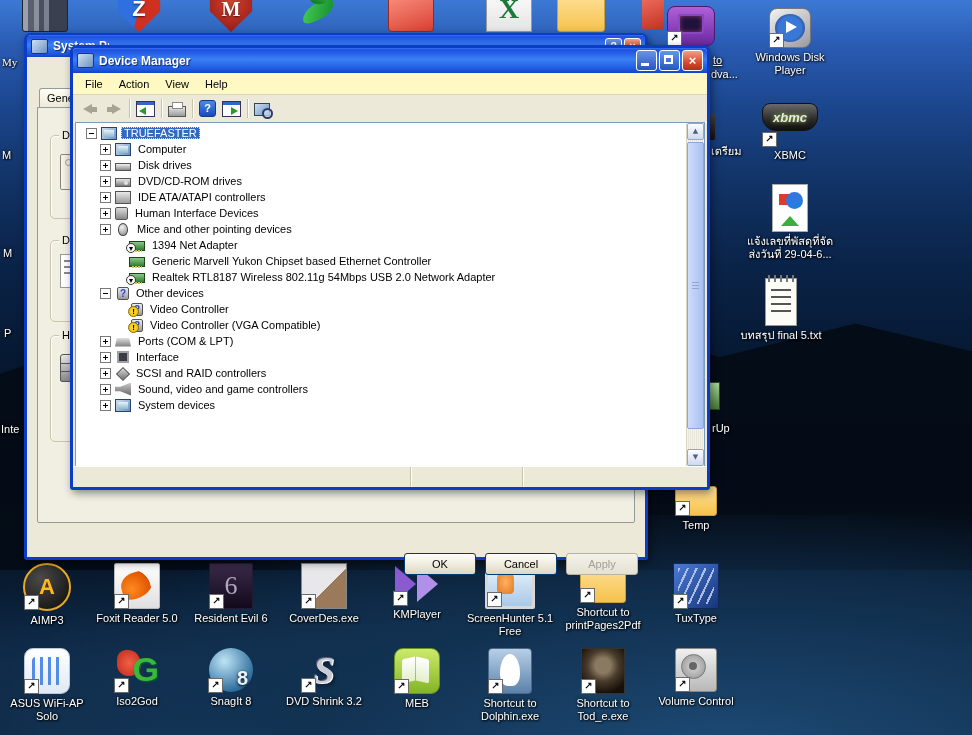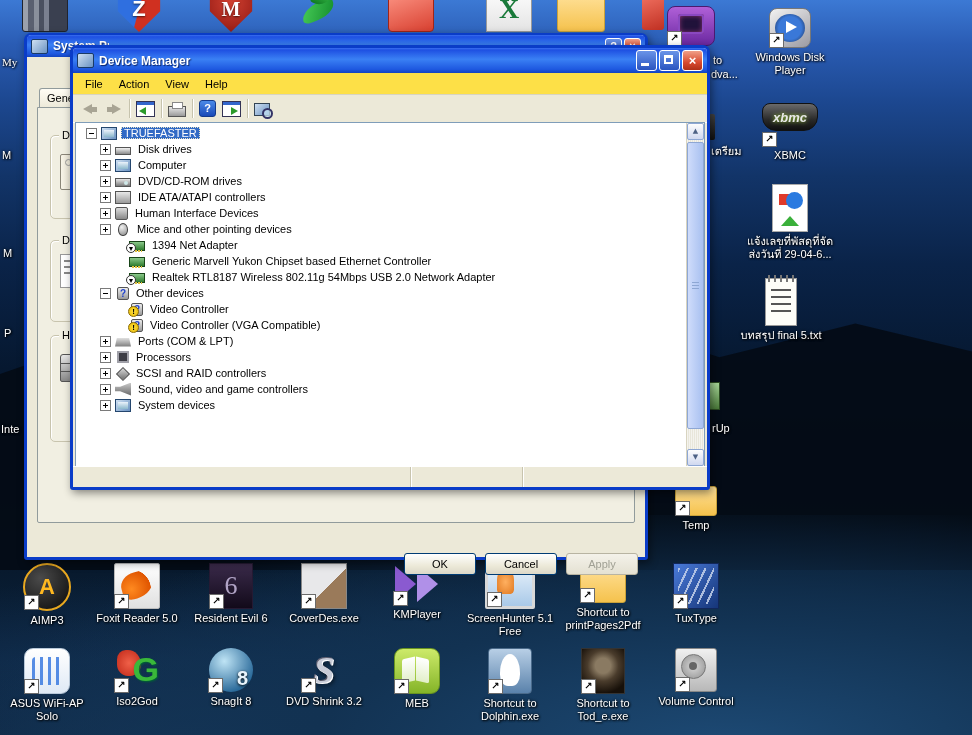--- a/index.html
+++ b/index.html
@@ -139,21 +139,21 @@
     background:linear-gradient(#6a94e8,#2a54c0);position:relative;color:#fff;text-align:center;
     font:bold 13px/19px "Liberation Sans",sans-serif;}
   .wbtn.close{background:linear-gradient(#f0a088,#d84a30 60%,#b03018);}
   .wbtn.min::after{content:"";position:absolute;left:4px;bottom:4px;width:8px;height:3px;background:#fff;}
   .wbtn.max::after{content:"";position:absolute;left:4px;top:4px;width:9px;height:9px;
     border:2px solid #fff;border-top-width:3px;box-sizing:border-box;}
   .wbtn.sm{width:17px;height:16px;font:bold 11px/14px "Liberation Sans",sans-serif;}
 
   
   #devmgr{z-index:20;}
-  .menubar{position:absolute;left:0;right:0;top:25px;height:21px;background:#fde047;display:flex;
+  .menubar{position:absolute;left:0;right:0;top:25px;height:21px;background:#fef9c3;display:flex;
     align-items:center;padding-left:4px;border-bottom:1px solid #d8d4c0;}
   .menu-item{font:11px "Liberation Sans",sans-serif;color:#000;padding:3px 8px;}
   .toolbar{position:absolute;left:0;right:0;top:47px;height:27px;background:#ece9d8;display:flex;
     align-items:center;padding-left:5px;border-bottom:1px solid #fff;}
   .tbtn{padding:3px;display:flex;align-items:center;justify-content:center;}
   .tsep{width:1px;height:19px;background:#c6c3ad;box-shadow:1px 0 0 #fff;margin:0 3px;}
   .tb{display:inline-block;position:relative;width:18px;height:16px;}
   .tb-back::before{content:"";position:absolute;left:2px;top:3px;width:0;height:0;
     border-right:9px solid #a8a494;border-top:5px solid rgba(0,0,0,0);border-bottom:5px solid rgba(0,0,0,0);}
   .tb-back::after{content:"";position:absolute;left:10px;top:6px;width:6px;height:5px;background:#a8a494;}
@@ -482,21 +482,21 @@
           <div>Volume Control</div>
         </div>
       </div>
     </div>
   <div id="fragments-layer" data-name="desktop-label-fragments-layer">
       <span class="fragment" data-name="desktop-label-fragment" style="left: 2px; top: 56px; font-family: Liberation Serif, serif;">My</span>
       <span class="fragment" data-name="desktop-label-fragment" style="left: 2px; top: 149px;">M</span>
       <span class="fragment" data-name="desktop-label-fragment" style="left: 3px; top: 247px;">M</span>
       <span class="fragment" data-name="desktop-label-fragment" style="left: 4px; top: 327px;">P</span>
       <span class="fragment" data-name="desktop-label-fragment" style="left: 1px; top: 423px;">Inte</span>
-      <span class="fragment" data-name="desktop-label-fragment" style="left: 713px; top: 54px;">to</span>
+      <span class="fragment" data-name="desktop-label-fragment" style="left: 713px; top: 54px; text-decoration: underline;">to</span>
       <span class="fragment" data-name="desktop-label-fragment" style="left: 711px; top: 68px;">dva...</span>
       <span class="fragment" data-name="desktop-label-fragment" style="left: 711px; top: 145px;">เตรียม</span>
       <span class="fragment" data-name="desktop-label-fragment" style="left: 661px; top: 238px;">ข้อมูล</span>
       <span class="fragment" data-name="desktop-label-fragment" style="left: 663px; top: 330px;">Utility</span>
       <span class="fragment" data-name="desktop-label-fragment" style="left: 712px; top: 422px;">rUp</span>
     </div>
 
   <div id="sysprop" class="win" data-name="system-properties-window" style="left:24px;top:33px;width:624px;height:527px;">
     <div class="titlebar" data-name="system-properties-titlebar">
       <span class="tb-ico" data-name="system-properties-icon"></span>
@@ -574,31 +574,31 @@
         </span>
       </div>
     <div class="dm-content" data-name="device-tree-panel">
       <div class="tree" id="dm-tree" data-name="device-tree">
           <div class="trow sel" data-name="tree-item-truefaster">
             <span class="tsp" data-name="tree-indent" style="width: 8px;"></span>
             <span class="tbox" data-name="expand-toggle"></span>
             <span class="ticon t-computer" data-name="root-icon"></span>
             <span class="tlabel" data-name="tree-item-label">TRUEFASTER</span>
           </div>
+          <div class="trow" data-name="tree-item-computer">
+            <span class="tsp" data-name="tree-indent" style="width: 22px;"></span>
+            <span class="tbox plus" data-name="expand-toggle"></span>
+            <span class="ticon t-computer" data-name="computer-icon"></span>
+            <span class="tlabel" data-name="tree-item-label">Computer</span>
+          </div>
           <div class="trow" data-name="tree-item-disk-drives">
             <span class="tsp" data-name="tree-indent" style="width: 22px;"></span>
             <span class="tbox plus" data-name="expand-toggle"></span>
             <span class="ticon t-disk" data-name="disk-icon"></span>
             <span class="tlabel" data-name="tree-item-label">Disk drives</span>
-          </div>
-          <div class="trow" data-name="tree-item-computer">
-            <span class="tsp" data-name="tree-indent" style="width: 22px;"></span>
-            <span class="tbox plus" data-name="expand-toggle"></span>
-            <span class="ticon t-computer" data-name="computer-icon"></span>
-            <span class="tlabel" data-name="tree-item-label">Computer</span>
           </div>
           <div class="trow" data-name="tree-item-dvd-cd-rom-drives">
             <span class="tsp" data-name="tree-indent" style="width: 22px;"></span>
             <span class="tbox plus" data-name="expand-toggle"></span>
             <span class="ticon t-cdrom" data-name="cdrom-icon"></span>
             <span class="tlabel" data-name="tree-item-label">DVD/CD-ROM drives</span>
           </div>
           <div class="trow" data-name="tree-item-ide-ata-atapi-controllers">
             <span class="tsp" data-name="tree-indent" style="width: 22px;"></span>
             <span class="tbox plus" data-name="expand-toggle"></span>
@@ -664,21 +664,21 @@
           <div class="trow" data-name="tree-item-ports-com-lpt">
             <span class="tsp" data-name="tree-indent" style="width: 22px;"></span>
             <span class="tbox plus" data-name="expand-toggle"></span>
             <span class="ticon t-port" data-name="port-icon"></span>
             <span class="tlabel" data-name="tree-item-label">Ports (COM &amp; LPT)</span>
           </div>
           <div class="trow" data-name="tree-item-processors">
             <span class="tsp" data-name="tree-indent" style="width: 22px;"></span>
             <span class="tbox plus" data-name="expand-toggle"></span>
             <span class="ticon t-cpu" data-name="cpu-icon"></span>
-            <span class="tlabel" data-name="tree-item-label">Processors</span>
+            <span class="tlabel" data-name="tree-item-label">Interface</span>
           </div>
           <div class="trow" data-name="tree-item-scsi-and-raid-controllers">
             <span class="tsp" data-name="tree-indent" style="width: 22px;"></span>
             <span class="tbox plus" data-name="expand-toggle"></span>
             <span class="ticon t-scsi" data-name="scsi-icon"></span>
             <span class="tlabel" data-name="tree-item-label">SCSI and RAID controllers</span>
           </div>
           <div class="trow" data-name="tree-item-sound-video-and-game-controllers">
             <span class="tsp" data-name="tree-indent" style="width: 22px;"></span>
             <span class="tbox plus" data-name="expand-toggle"></span>

